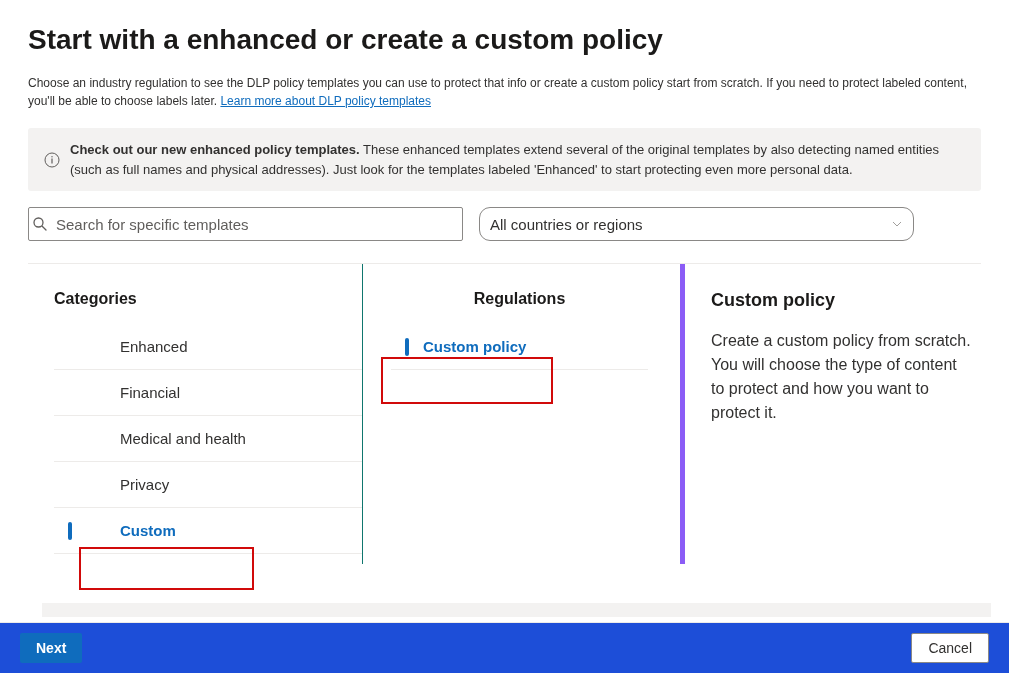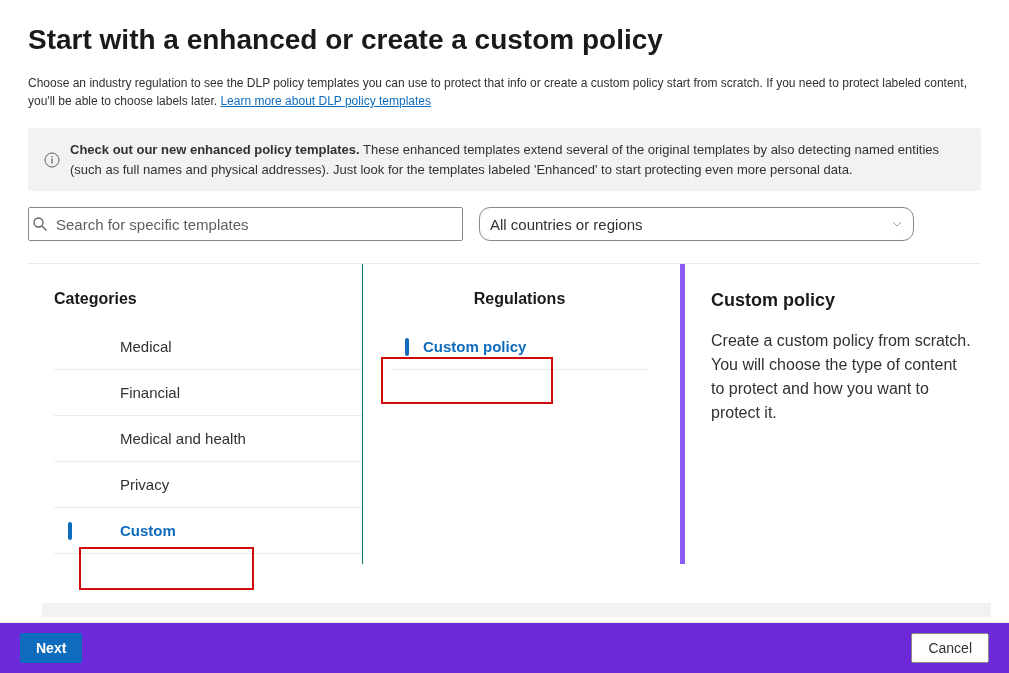--- a/index.html
+++ b/index.html
@@ -199,21 +199,21 @@
     .footer {
       position: absolute;
       bottom: 0;
       left: 0;
       right: 0;
       border-top: 1px solid #edebe9;
       padding: 10px 20px 10px 20px;
       display: flex;
       justify-content: space-between;
       align-items: center;
-      background: #6d28d9;
+      background: #1d4ed8;
     }
     .scrollbar-track {
       position: absolute;
       left: 42px;
       right: 18px;
       bottom: 56px;
       height: 14px;
       background: #f3f2f1;
     }
     .btn-primary {
@@ -280,21 +280,21 @@
   </div>
 
   <hr class="hr-top">
 
   <div class="columns">
     <div class="col col-categories">
       <h2>Categories</h2>
       <ul class="cat-list">
         <li class="cat-item">
 
-          <span class="label">Medical</span>
+          <span class="label">Enhanced</span>
         </li>
         <li class="cat-item">
 
           <span class="label">Financial</span>
         </li>
         <li class="cat-item">
 
           <span class="label">Medical and health</span>
         </li>
         <li class="cat-item">

